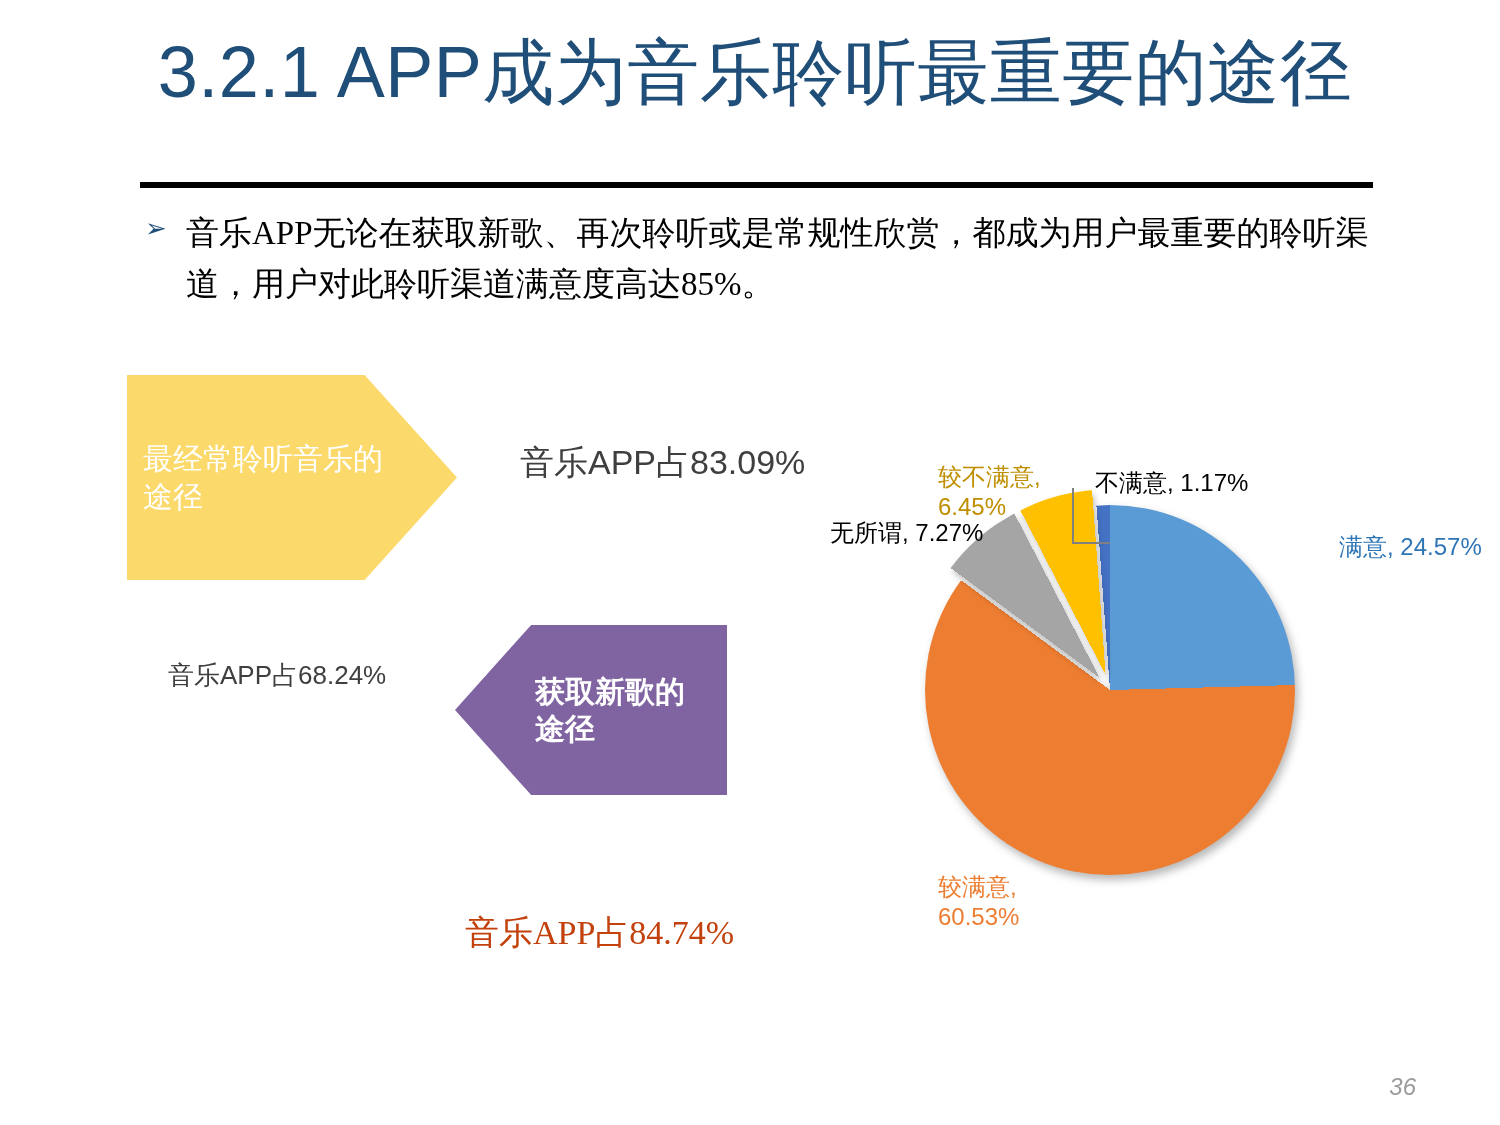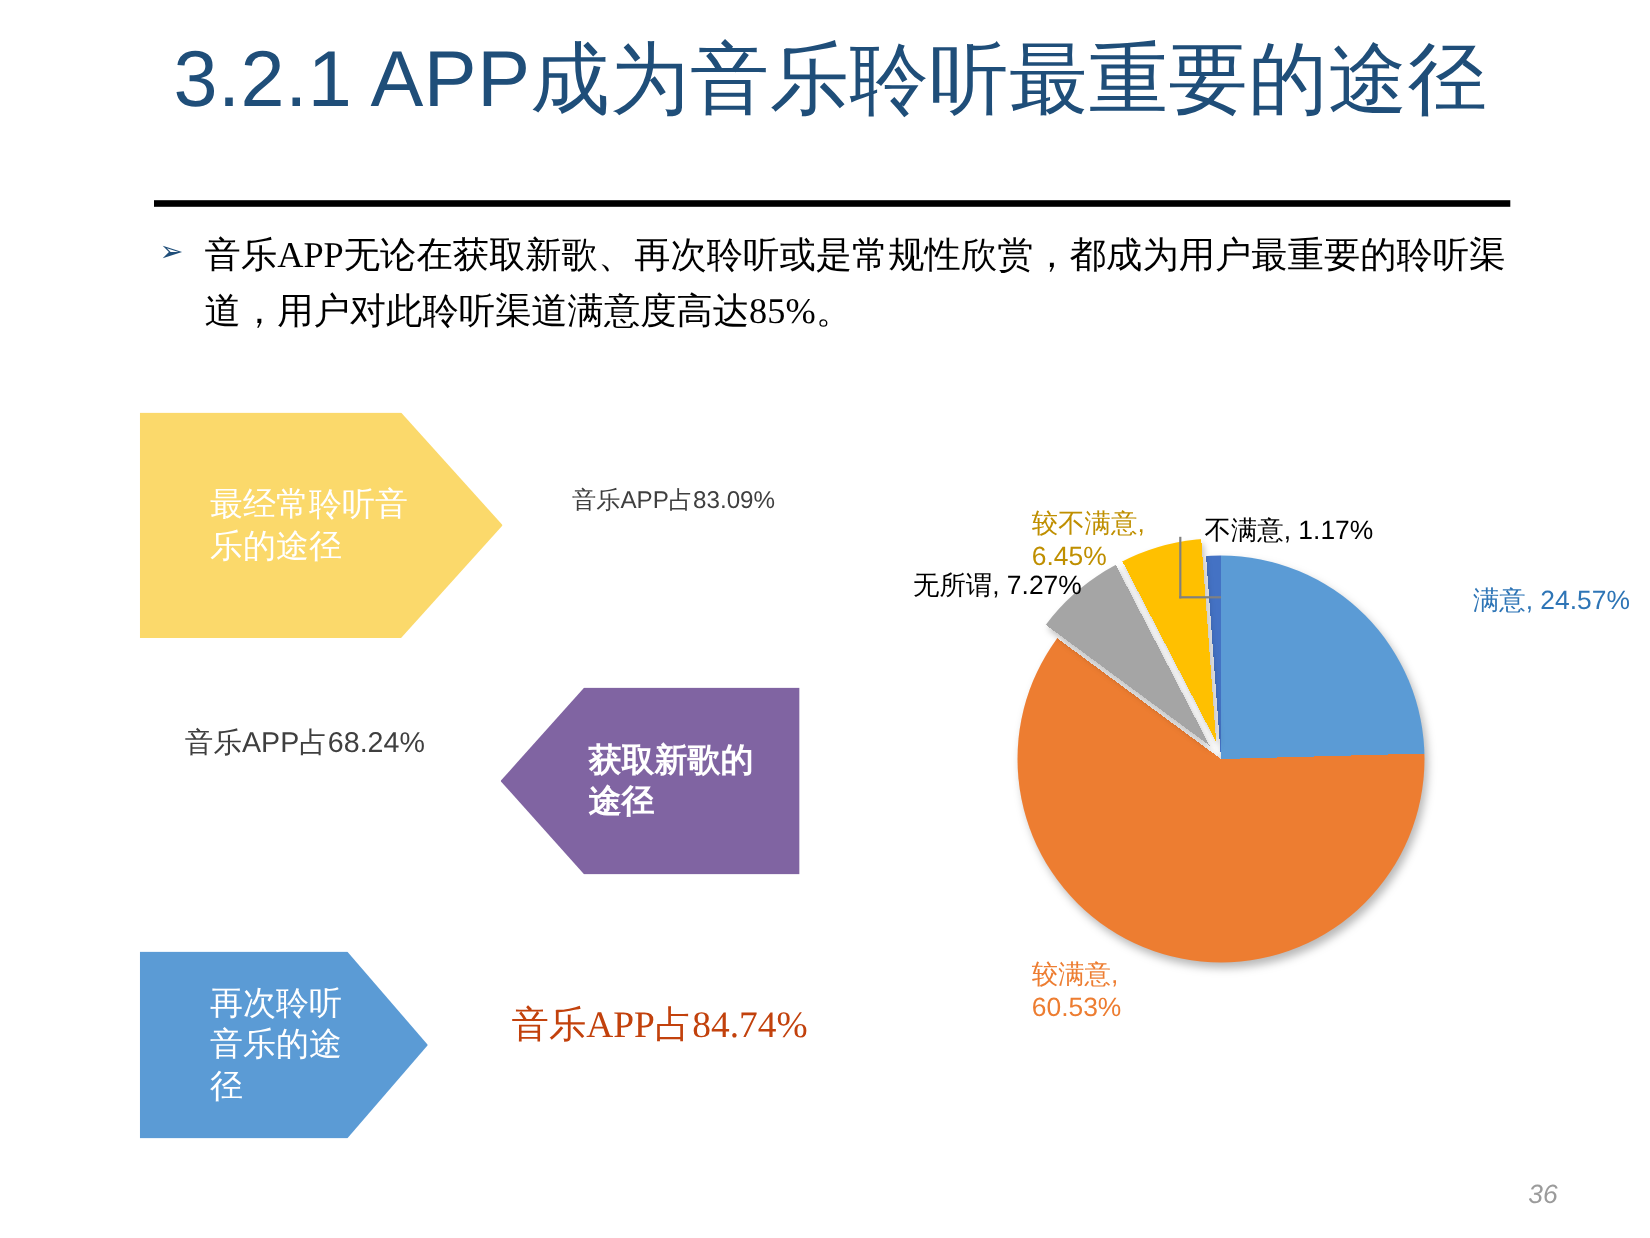--- a/index.html
+++ b/index.html
@@ -75,21 +75,21 @@
     box-sizing: border-box;
     display: flex;
     align-items: center;
     font-size: 30px;
     line-height: 1.25;
     font-weight: 400;
   }
   
   .arrow-right {
     clip-path: polygon(0 0, 72% 0, 100% 50%, 72% 100%, 0 100%);
-    padding-left: 64px;
+    padding-left: 16px;
     padding-right: 60px;
   }
   
   .arrow-left {
     clip-path: polygon(28% 0, 100% 0, 100% 100%, 28% 100%, 0 50%);
     padding-left: 80px;
     padding-right: 30px;
   }
 
   #callout-1 {
@@ -98,21 +98,21 @@
     width: 330px;
     height: 205px;
     background: #FBD96B;
     color: #ffffff;
   }
   #callout-1-value {
     position: absolute;
     left: 520px;
     top: 440px;
     width: 300px;
-    font-size: 22px;
+    font-size: 34px;
     line-height: 1.35;
     color: #3f3f3f;
   }
 
   #callout-2 {
     left: 455px;
     top: 625px;
     width: 272px;
     height: 170px;
     background: #8064A2;
@@ -223,23 +223,20 @@
   <div class="callout arrow-right" id="callout-1">
     <span>最经常聆听音乐的途径</span>
   </div>
   <div id="callout-1-value">音乐APP占83.09%</div>
 
   <div class="callout arrow-left" id="callout-2">
     <span>获取新歌的途径</span>
   </div>
   <div id="callout-2-value">音乐APP占68.24%</div>
 
-  <div class="callout arrow-right" id="callout-3">
-    <span>再次聆听音乐的途径</span>
-  </div>
   <div id="callout-3-value">音乐APP占84.74%</div>
 
   <div class="chart-area">
     <div class="pie-wrap">
       <div class="pie" id="pie-main" style="background: conic-gradient(rgb(91, 155, 213) 0deg, rgb(91, 155, 213) 88.461deg, rgb(237, 125, 49) 88.461deg, rgb(237, 125, 49) 306.391deg, transparent 306.391deg, transparent 332.565deg, transparent 332.565deg, transparent 355.788deg, rgb(68, 114, 196) 355.788deg, rgb(68, 114, 196) 360deg);"></div>
       <div class="wedge" id="wedge-neutral" style="background: conic-gradient(transparent 0deg, transparent 306.391deg, rgb(165, 165, 165) 306.391deg, rgb(165, 165, 165) 332.565deg, transparent 332.565deg, transparent 360deg); transform: translate(-10.4px, -12.2px);"></div>
       <div class="wedge" id="wedge-lessat" style="background: conic-gradient(transparent 0deg, transparent 332.565deg, rgb(255, 192, 0) 332.565deg, rgb(255, 192, 0) 355.788deg, transparent 355.788deg, transparent 360deg); transform: translate(-4.4px, -15.4px);"></div>
     </div>
 
     <div class="pie-label" id="lbl-satisfied">满意, 24.57%</div>

